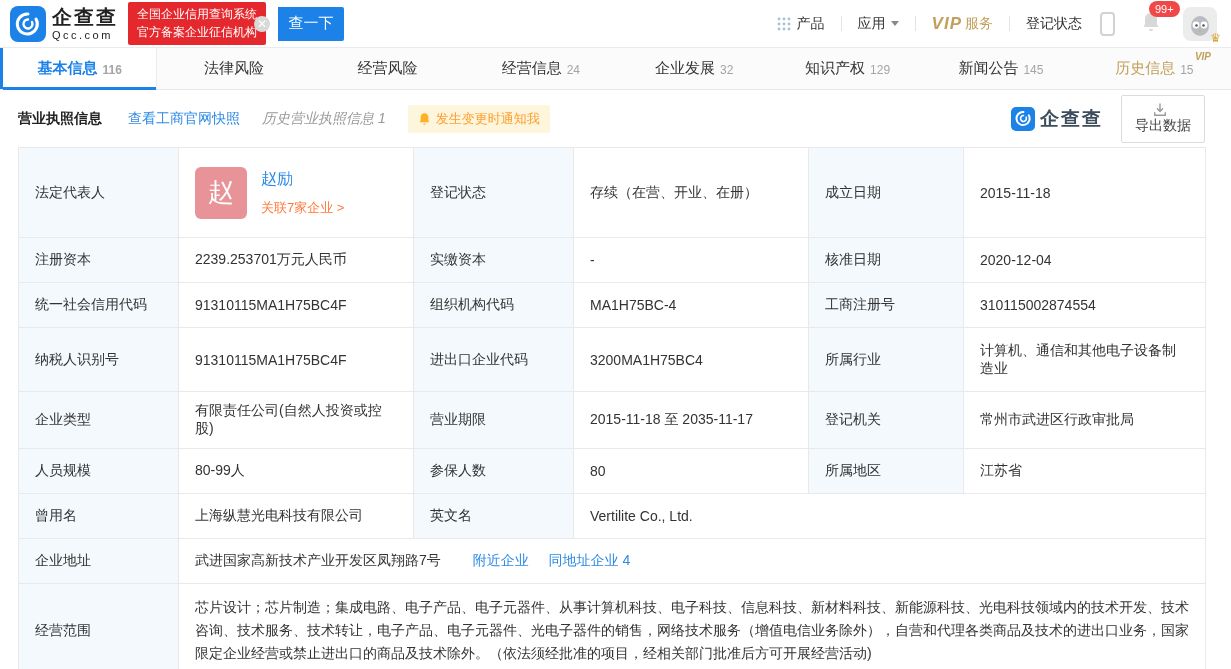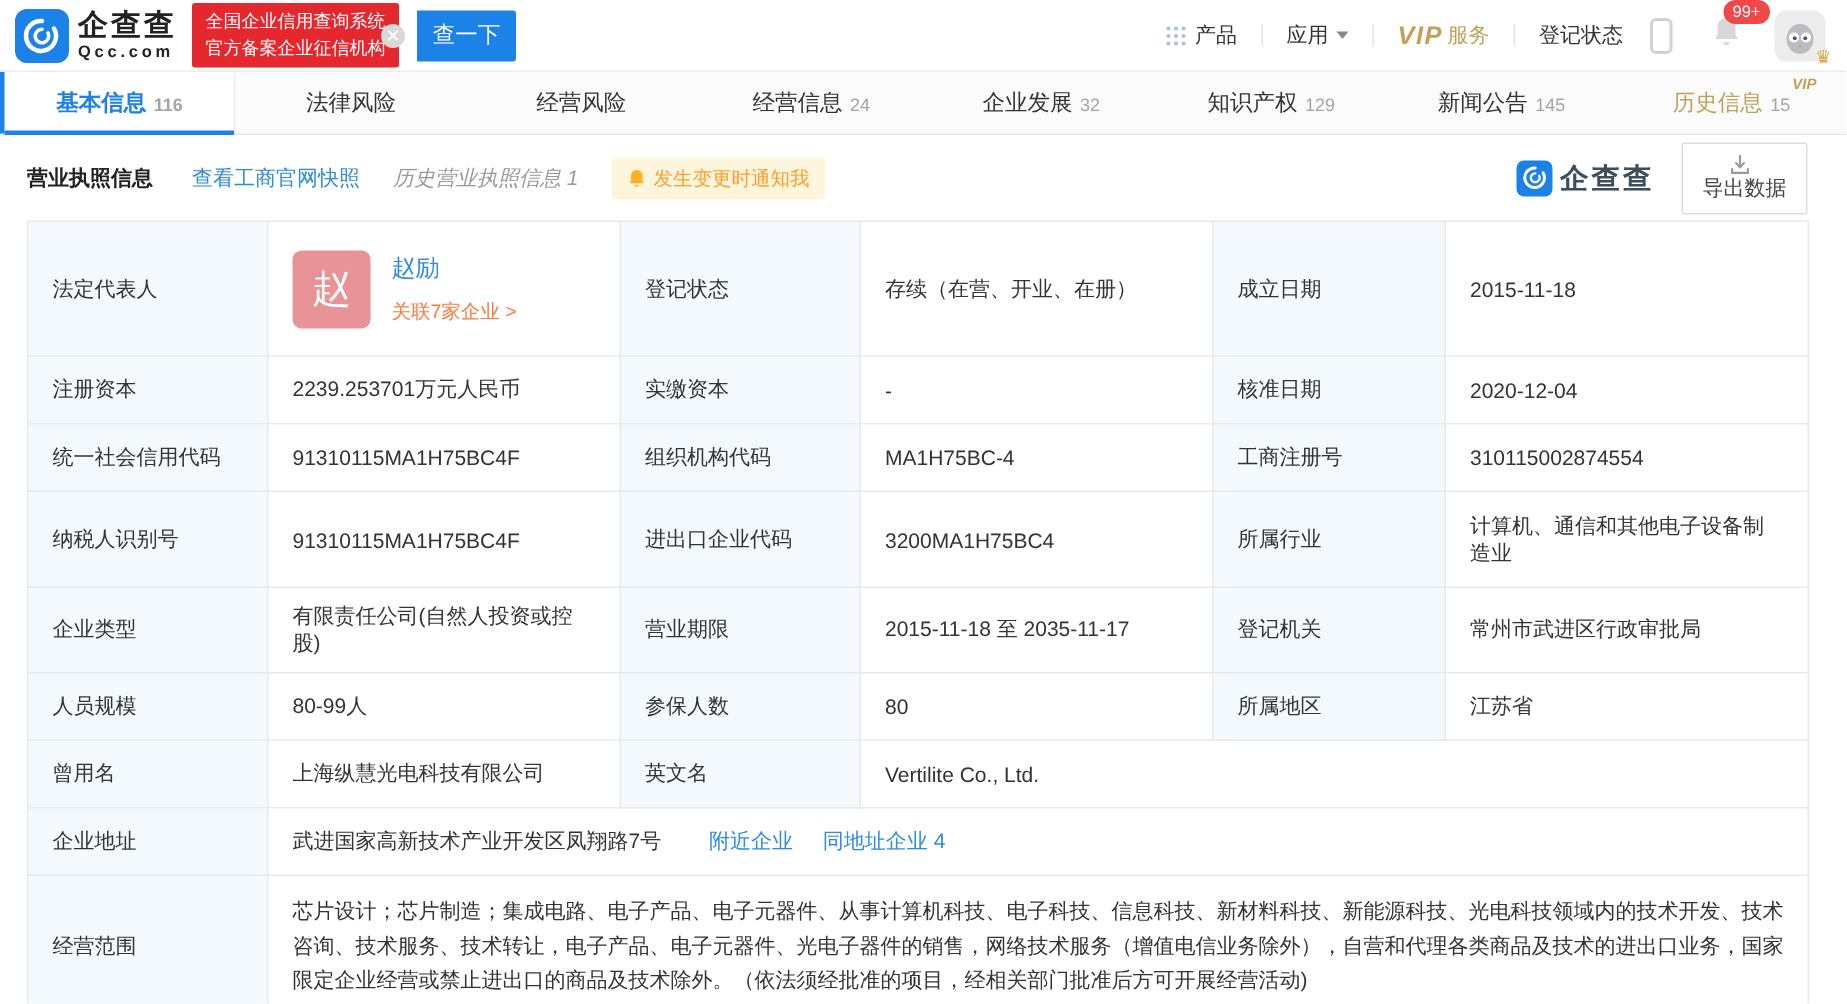--- a/index.html
+++ b/index.html
@@ -5,21 +5,21 @@
   * { margin:0; padding:0; box-sizing:border-box; }
   html,body { width:1231px; height:669px; background:#fff; overflow:hidden;
     font-family:"Liberation Sans","DejaVu Sans",sans-serif; color:#333; }
 
   
   .top-header { height:48px; display:flex; align-items:center; padding:0 14px 0 10px; border-bottom:1px solid #ebebeb; }
   .logo-wrap { display:flex; align-items:center; cursor:pointer; }
   .logo-icon { width:36px; height:36px; border-radius:8px; background:#1c82e8; display:flex; align-items:center; justify-content:center; }
   .logo-txt { margin-left:6px; line-height:1; }
   .logo-cn { font-size:20px; font-weight:bold; color:#222; letter-spacing:2px; }
-  .logo-en { font-size:11px; font-weight:bold; color:#222; letter-spacing:2.5px; margin-top:3px; }
+  .logo-en { font-size:11px; font-weight:normal; color:#222; letter-spacing:2.5px; margin-top:3px; }
   .cert-badge { margin-left:10px; background:#e5282d; color:#fff; font-size:12px; line-height:1.45; padding:4px 9px; border-radius:2px; white-space:nowrap; }
   .search-box { display:flex; margin-left:12px; }
   .search-input { width:352px; height:34px; border:1px solid #d4d4d4; border-right:none; border-radius:2px 0 0 2px; padding:0 30px 0 12px; font-size:14px; color:#333; outline:none; }
   .search-clear { position:relative; width:0; }
   .search-clear span { position:absolute; right:8px; top:9px; width:16px; height:16px; border-radius:50%; background:#d9d9d9; color:#fff; font-size:12px; line-height:16px; text-align:center; cursor:pointer; }
   .search-btn { height:34px; width:66px; background:#1c82e8; color:#fff; font-size:15px; border:none; border-radius:0 2px 2px 0; cursor:pointer; }
   .top-nav { margin-left:auto; display:flex; align-items:center; }
   .nav-item { display:flex; align-items:center; font-size:14px; color:#333; cursor:pointer; white-space:nowrap; }
   .nav-sep { width:1px; height:15px; background:#e3e3e3; margin:0 16px; }
   .grid-icon { margin-right:6px; display:inline-flex; }

